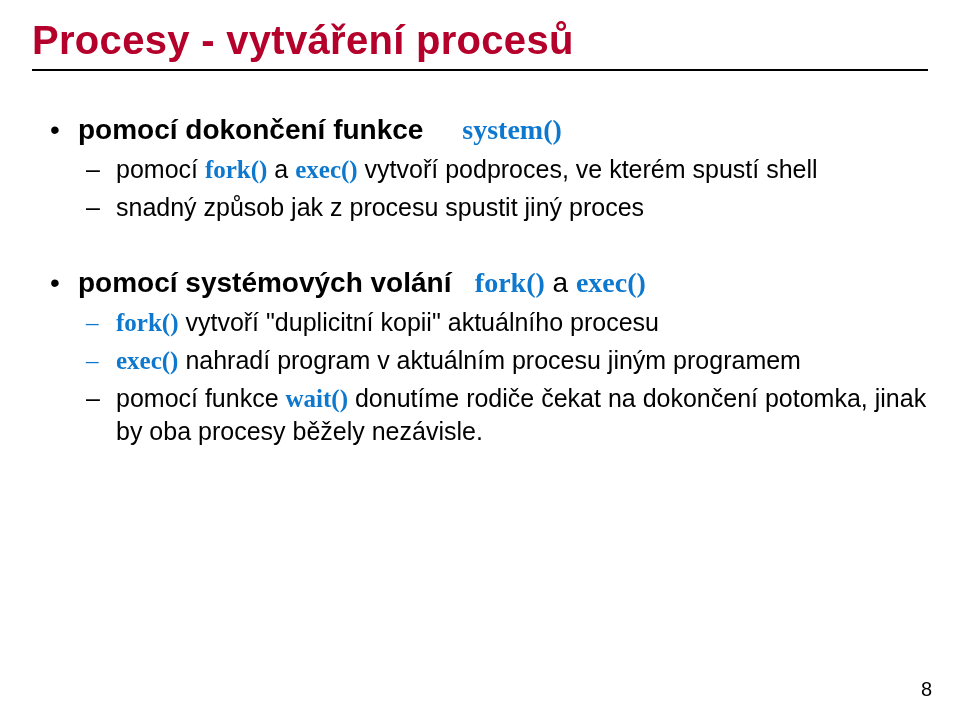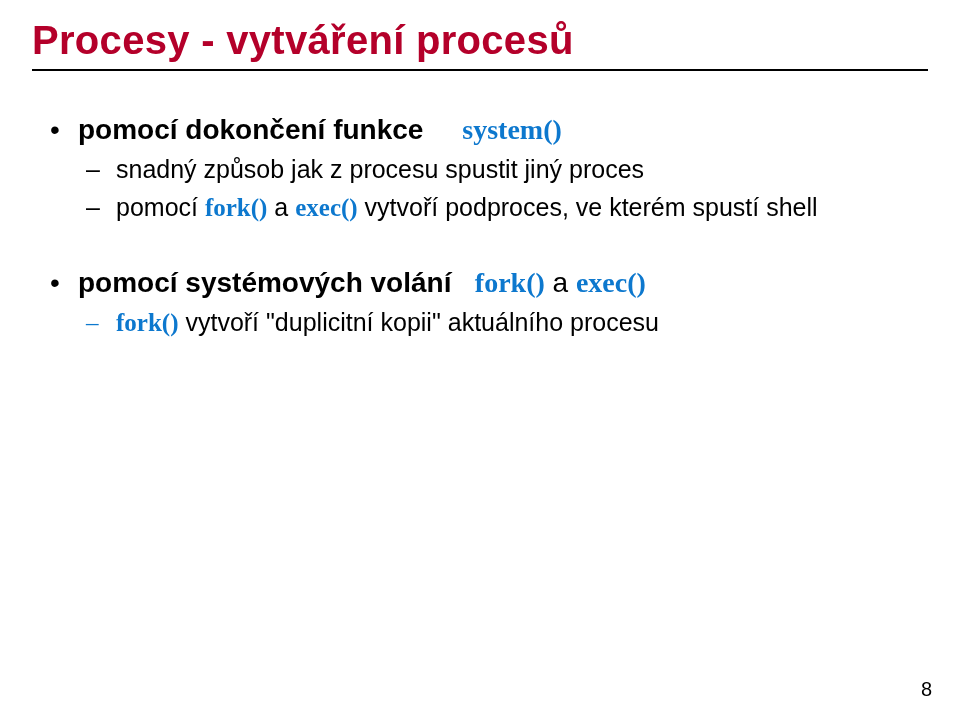--- a/index.html
+++ b/index.html
@@ -102,37 +102,43 @@
 
 <div class="content">
   <ul class="level1">
 
     <li>
       <span class="bold">pomocí dokončení funkce</span>
       <span>&nbsp;&nbsp;&nbsp;</span>
       <span class="code-blue">system()</span>
 
       <ul class="level2">
-        <li class="dash">snadný způsob jak z procesu spustit jiný proces</li>
         <li class="dash">
           <span>pomocí </span><span class="code-blue">fork()</span><span> a </span><span class="code-blue">exec()</span><span> vytvoří podproces, ve kterém spustí shell</span>
         </li>
+        <li class="dash">snadný způsob jak z procesu spustit jiný proces</li>
       </ul>
     </li>
 
     <li style="height: 34px; padding: 0px; margin: 0px; list-style: none;" class="spacer"></li>
 
     <li>
       <span class="bold">pomocí systémových volání</span>
       <span>&nbsp;</span>
       <span class="code-blue">fork()</span><span> a </span><span class="code-blue">exec()</span>
 
       <ul class="level2">
         <li class="tilde">
           <span class="code-blue">fork()</span><span> vytvoří "duplicitní kopii" aktuálního procesu</span>
+        </li>
+        <li class="tilde">
+          <span class="code-blue">exec()</span><span> nahradí program v aktuálním procesu jiným programem</span>
+        </li>
+        <li class="dash">
+          <span>pomocí funkce </span><span class="code-blue">wait()</span><span> donutíme rodiče čekat na dokončení potomka, jinak by oba procesy běžely nezávisle.</span>
         </li>
       </ul>
     </li>
 
   </ul>
 </div>
 
 <div class="page-number">8</div>
 
 <style>

